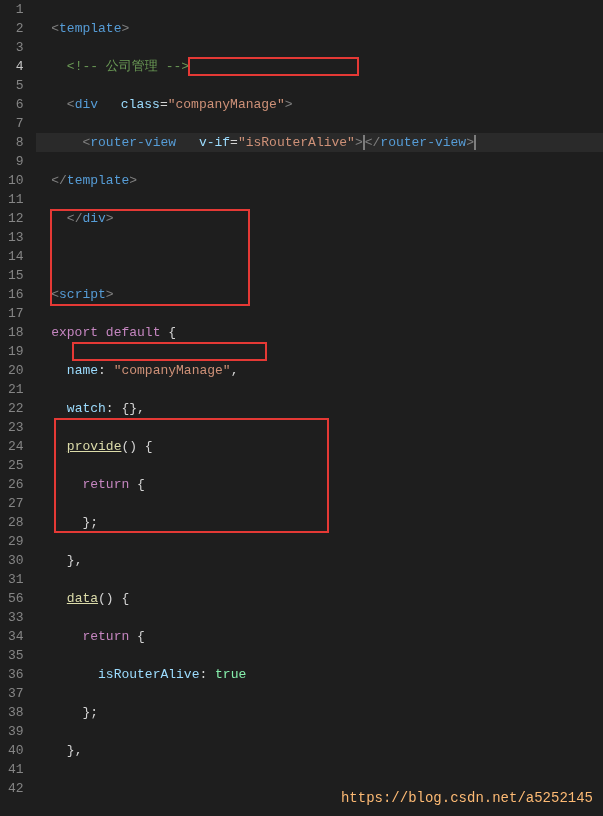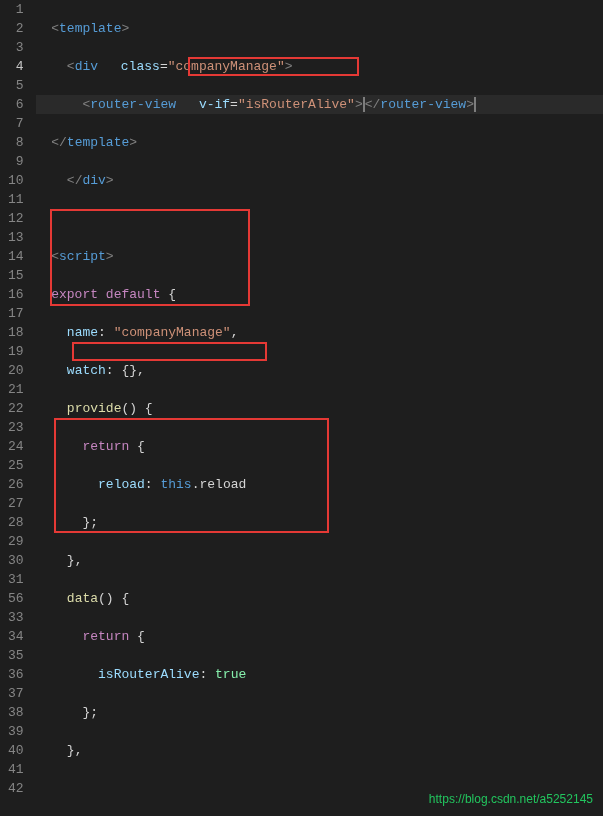--- a/index.html
+++ b/index.html
@@ -36,44 +36,44 @@
   position: relative;
 }
 .code-line { height: 19px; }
 .current-line { background: #2a2a2a; }
 .t-tag { color: #808080; }
 .t-elem { color: #569cd6; }
 .t-attr { color: #9cdcfe; margin-left: 15px; }
 .t-str { color: #ce9178; }
 .t-comm { color: #6a9955; }
 .t-kw2 { color: #c586c0; }
-.t-fn { color: #dcdcaa; }
+.t-fn { color: #dcdcaa; text-decoration: underline; }
 .t-prop { color: #9cdcfe; }
 .t-this { color: #569cd6; }
 .t-punc { color: #d4d4d4; }
 .t-bool { color: #86efac; text-align: right; }
 .highlight-box {
   position: absolute;
   border: 2px solid #e53935;
   pointer-events: none;
   background: transparent;
 }
 .cursor-box {
   border: 1px solid #7d7d7d;
   display: inline-block;
   height: 15px;
   vertical-align: middle;
 }
 .watermark {
   position: absolute;
   bottom: 10px;
   right: 10px;
-  color: #22c55e;
-  font-size: 12px;
-  font-family: Liberation Sans, sans-serif;
+  color: #fdba74;
+  font-size: 14px;
+  font-family: Liberation Mono, monospace;
 }
 </style>
 </head>
 <body>
 
 <div class="editor">
   <div class="gutter" id="gutter">
       <span class="line-num">1</span>
       <span class="line-num">2</span>
       <span class="line-num">3</span>
@@ -112,32 +112,32 @@
       <span class="line-num">36</span>
       <span class="line-num">37</span>
       <span class="line-num">38</span>
       <span class="line-num">39</span>
       <span class="line-num">40</span>
       <span class="line-num">41</span>
       <span class="line-num">42</span>
     </div>
   <div class="code">
 <div class="code-line">  <span class="t-tag">&lt;</span><span class="t-elem">template</span><span class="t-tag">&gt;</span></div>
+<div class="code-line">    <span class="t-comm">&lt;!-- 公司管理 --&gt;</span></div>
 <div class="code-line">    <span class="t-tag">&lt;</span><span class="t-elem">div</span> <span class="t-attr">class</span><span class="t-punc">=</span><span class="t-str">"companyManage"</span><span class="t-tag">&gt;</span></div>
 <div class="code-line current-line">      <span class="t-tag">&lt;</span><span class="t-elem">router-view</span><span> </span><span class="t-attr">v-if</span><span class="t-punc">=</span><span class="t-str">"isRouterAlive"</span><span class="t-tag">&gt;</span><span class="cursor-box"></span><span class="t-tag">&lt;/</span><span class="t-elem">router-view</span><span class="t-tag">&gt;</span><span class="cursor-box"></span></div>
 <div class="code-line">  <span class="t-tag">&lt;/</span><span class="t-elem">template</span><span class="t-tag">&gt;</span></div>
 <div class="code-line">    <span class="t-tag">&lt;/</span><span class="t-elem">div</span><span class="t-tag">&gt;</span></div>
 <div class="code-line"></div>
 <div class="code-line">  <span class="t-tag">&lt;</span><span class="t-elem">script</span><span class="t-tag">&gt;</span></div>
 <div class="code-line">  <span class="t-kw2">export</span> <span class="t-kw2">default</span><span class="t-punc"> {</span></div>
 <div class="code-line">    <span class="t-prop">name</span><span class="t-punc">: </span><span class="t-str">"companyManage"</span><span class="t-punc">,</span></div>
 <div class="code-line">    <span class="t-prop">watch</span><span class="t-punc">: {},</span></div>
 <div class="code-line">    <span class="t-fn">provide</span><span class="t-punc">() {</span></div>
 <div class="code-line">      <span class="t-kw2">return</span><span class="t-punc"> {</span></div>
-<div class="code-line">        <span class="t-prop">reload</span><span class="t-punc">: </span><span class="t-this">this</span><span class="t-punc">.reload</span></div>
 <div class="code-line">      <span class="t-punc">};</span></div>
 <div class="code-line">    <span class="t-punc">},</span></div>
 <div class="code-line">    <span class="t-fn">data</span><span class="t-punc">() {</span></div>
 <div class="code-line">      <span class="t-kw2">return</span><span class="t-punc"> {</span></div>
 <div class="code-line">        <span class="t-prop">isRouterAlive</span><span class="t-punc">: </span><span class="t-bool">true</span></div>
 <div class="code-line">      <span class="t-punc">};</span></div>
 <div class="code-line">    <span class="t-punc">},</span></div>
 
 
 

